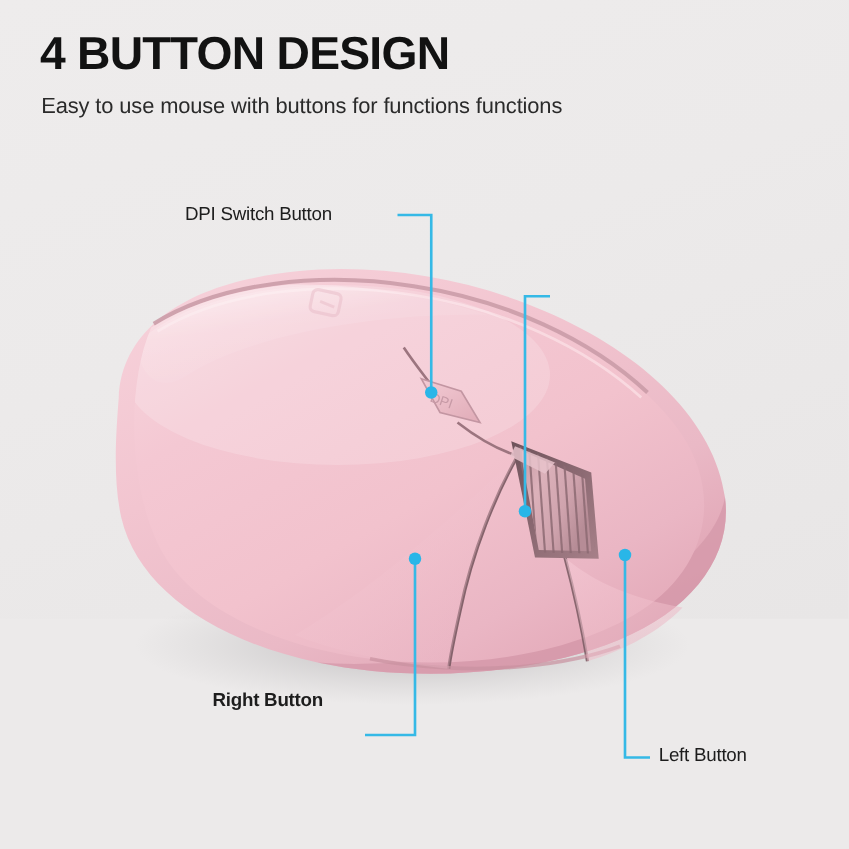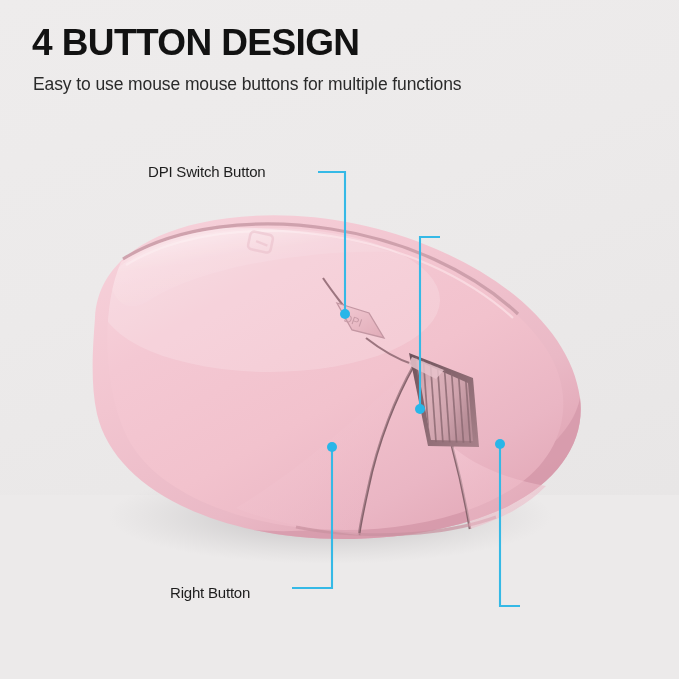--- a/index.html
+++ b/index.html
@@ -48,21 +48,21 @@
   
   .callout-label {
     position: absolute;
     font-size: 15px;
     color: #1d1d1d;
     white-space: nowrap;
     letter-spacing: -0.2px;
   }
   #label-dpi      { left: 148px; top: 163px; }
   #label-scroll   { left: 450px; top: 227px; }
-  #label-right    { left: 170px; top: 584px; }
+  #label-right    { left: 170px; top: 552px; font-weight: bold; }
   #label-left     { left: 527px; top: 596px; }
 
   
   #leaders {
     position: absolute;
     left: 0; top: 0;
     width: 679px;
     height: 679px;
     pointer-events: none;
   }
@@ -75,21 +75,21 @@
     height: 679px;
   }
 </style>
 </head>
 <body>
 
 <div id="infographic">
 
   <div class="title">4 BUTTON DESIGN</div>
 
-  <div class="subtitle">Easy to use mouse mouse buttons for multiple functions</div>
+  <div class="subtitle">Easy to use mouse with buttons for functions functions</div>
 
   <svg id="mouse-figure" viewBox="0 0 679 679">
     <defs>
 
       <linearGradient id="gTop" x1="0.12" y1="0.05" x2="0.88" y2="0.95">
         <stop offset="0%" stop-color="#f7d3db"></stop>
         <stop offset="22%" stop-color="#f4c8d3"></stop>
         <stop offset="55%" stop-color="#f2c2cd"></stop>
         <stop offset="82%" stop-color="#eab6c4"></stop>
         <stop offset="100%" stop-color="#e3a9b8"></stop>
@@ -258,14 +258,15 @@
       <circle cx="332" cy="447" r="5"></circle>
       <circle cx="500" cy="444" r="5"></circle>
     </g>
   </svg>
 
   <div class="callout-label" id="label-dpi">DPI Switch Button</div>
 
 
   <div class="callout-label" id="label-right">Right Button</div>
 
+  <div class="callout-label" id="label-left">Left Button</div>
 
 </div>
 
 </body></html>

